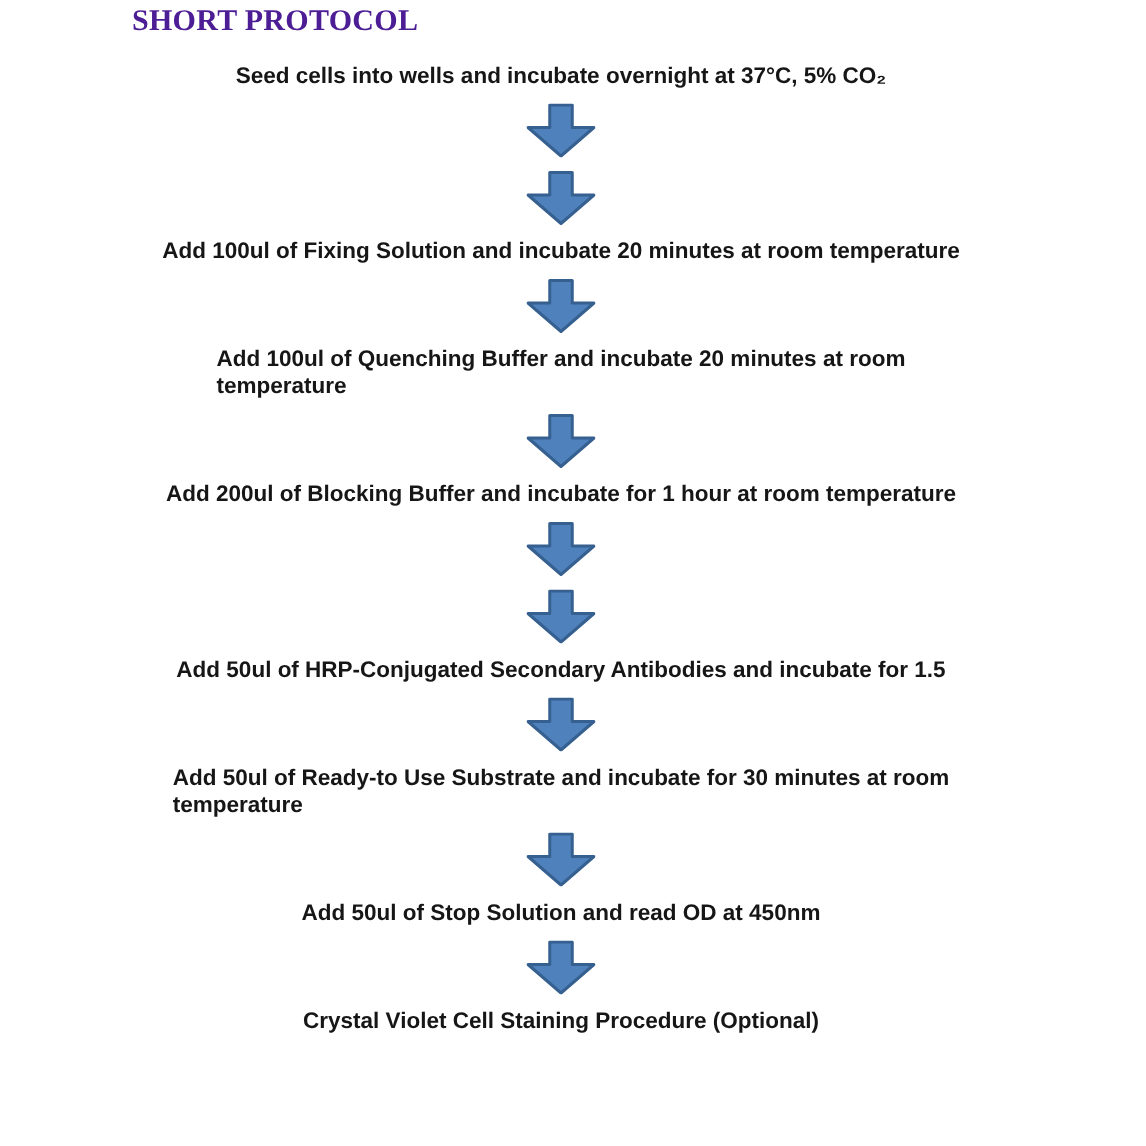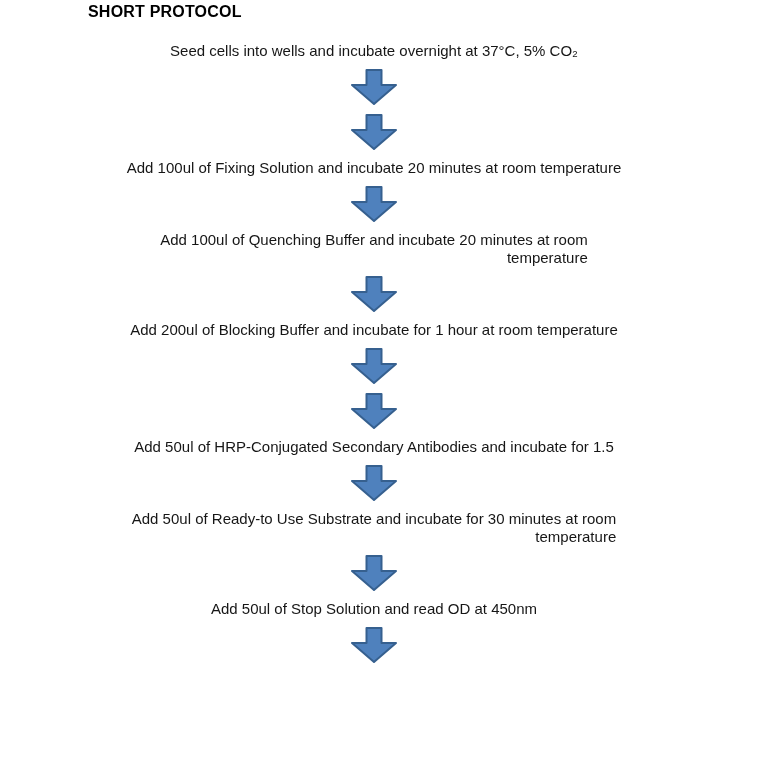--- a/index.html
+++ b/index.html
@@ -12,42 +12,43 @@
     height: 764px;
     position: relative;
     overflow: hidden;
     font-family: "Liberation Sans", "DejaVu Sans", sans-serif;
     color: #161616;
   }
   .page-title {
     position: absolute;
     left: 88px;
     top: 3px;
-    font-size: 16px;
+    font-size: 20px;
     font-weight: bold;
     letter-spacing: 0.2px;
-    color: #000000;
+    color: #4c1d95;
     white-space: nowrap;
+    font-family: Liberation Serif, serif;
   }
   .flow {
     position: absolute;
     left: 0;
     right: 0;
     top: 42px;
     display: flex;
     flex-direction: column;
     align-items: center;
     gap: 9px;
     transform: translateX(-8px);
   }
   .step {
     font-size: 15px;
-    font-weight: normal;
+    font-weight: bold;
     line-height: 18px;
-    text-align: right;
+    text-align: left;
     color: #161616;
     white-space: nowrap;
   }
   .step .line { display: block; }
   .arrow-wrap {
     display: flex;
     justify-content: center;
     flex: 0 0 auto;
   }
   .arrow-wrap svg { display: block; }
@@ -119,13 +120,16 @@
       </svg>
     </div>
     <div class="step">
       <span class="line">Add 50ul of Stop Solution and read OD at 450nm</span>
     </div>
     <div class="arrow-wrap">
       <svg width="46" height="36" viewBox="0 0 46 36" xmlns="http://www.w3.org/2000/svg">
         <path d="M15.5 1 L30.5 1 L30.5 16 L45 16 L23 35 L1 16 L15.5 16 Z" fill="#4f81bd" stroke="#36608f" stroke-width="2" stroke-linejoin="round"></path>
       </svg>
     </div>
+    <div class="step">
+      <span class="line">Crystal Violet Cell Staining Procedure (Optional)</span>
+    </div>
   </div>
 
 </body></html>

